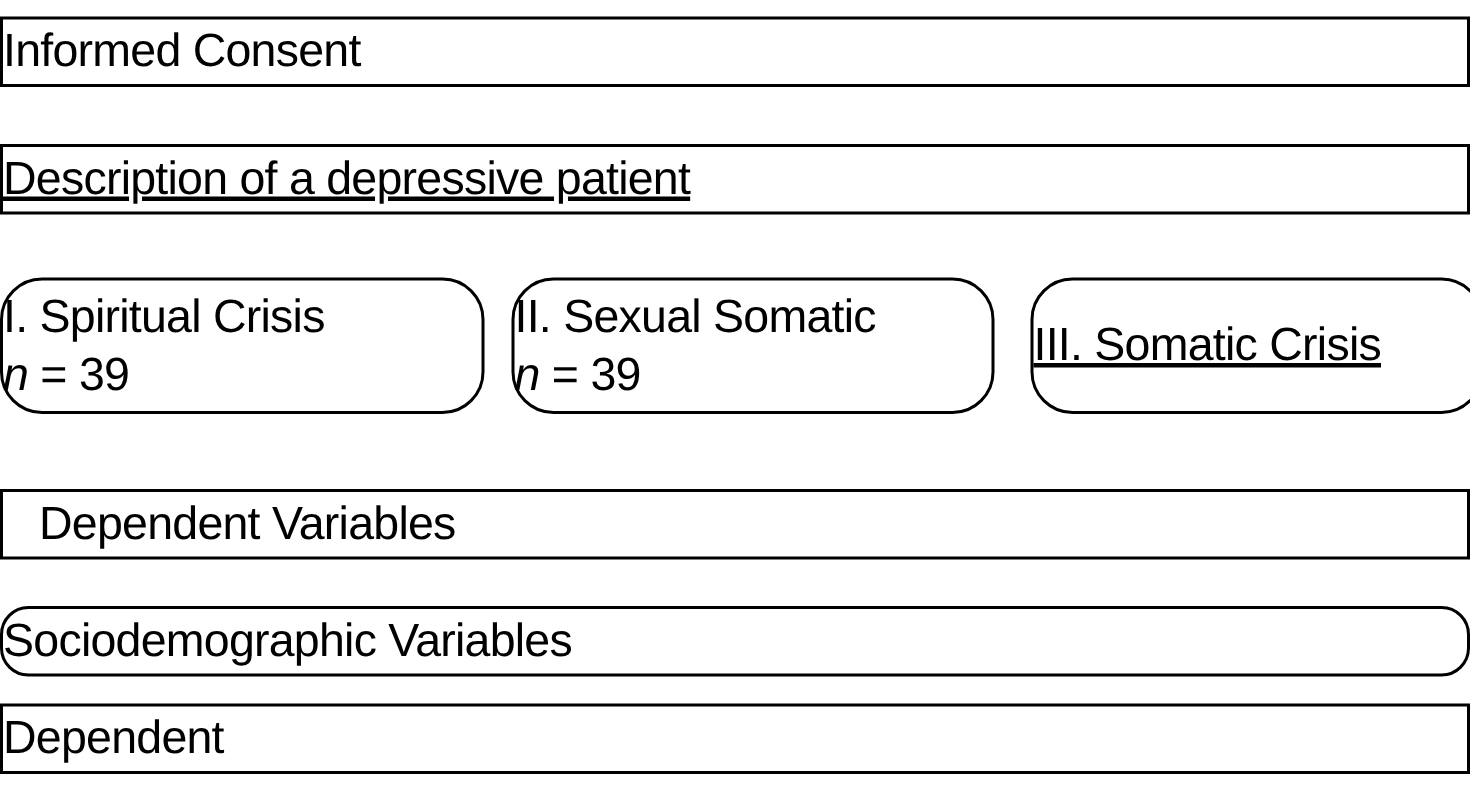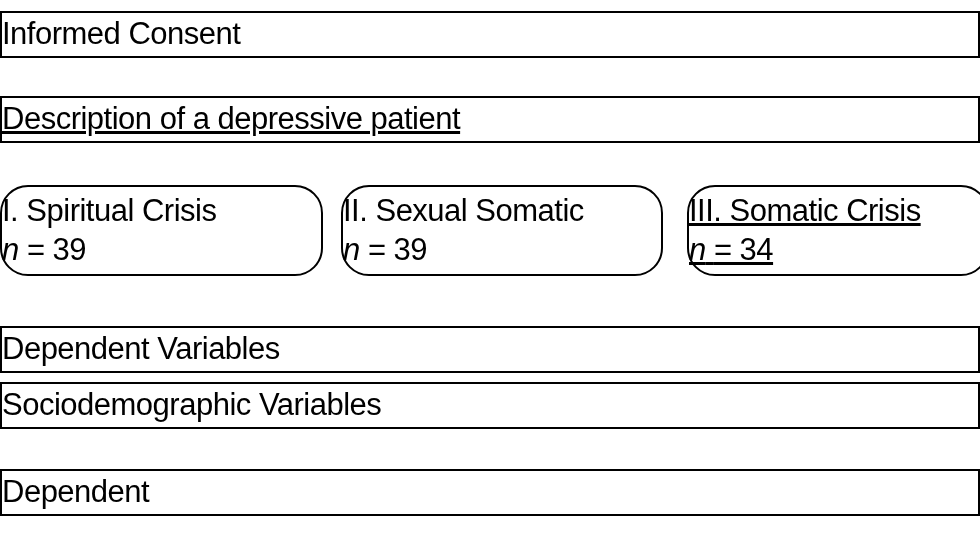--- a/index.html
+++ b/index.html
@@ -32,26 +32,25 @@
   <span class="n-line"><i>n</i> <span>= 39</span></span>
 </div>
 
 <div class="box crisis" style="left:341px; width:322px;">
   <span>II. Sexual Somatic</span>
   <span class="n-line"><i>n</i> <span>= 39</span></span>
 </div>
 
 <div class="box crisis" style="left:687px; width:302px;text-decoration:underline;">
   <span>III. Somatic Crisis</span>
-  <span class="n-line"><i>n</i> <span>= 34</span></span>
 </div>
 
-<div class="box wide" style="top:326px;">
+<div class="box wide" style="top:326px;padding-left:24px;">
   <span>Dependent Variables</span>
 </div>
 
-<div class="box wide" style="top:382px;">
+<div class="box wide" style="top:404px;border-radius:19px;">
   <span>Sociodemographic Variables</span>
 </div>
 
 <div class="box wide" style="top:469px;">
   <span>Dependent</span>
 </div>
 
 </body></html>

